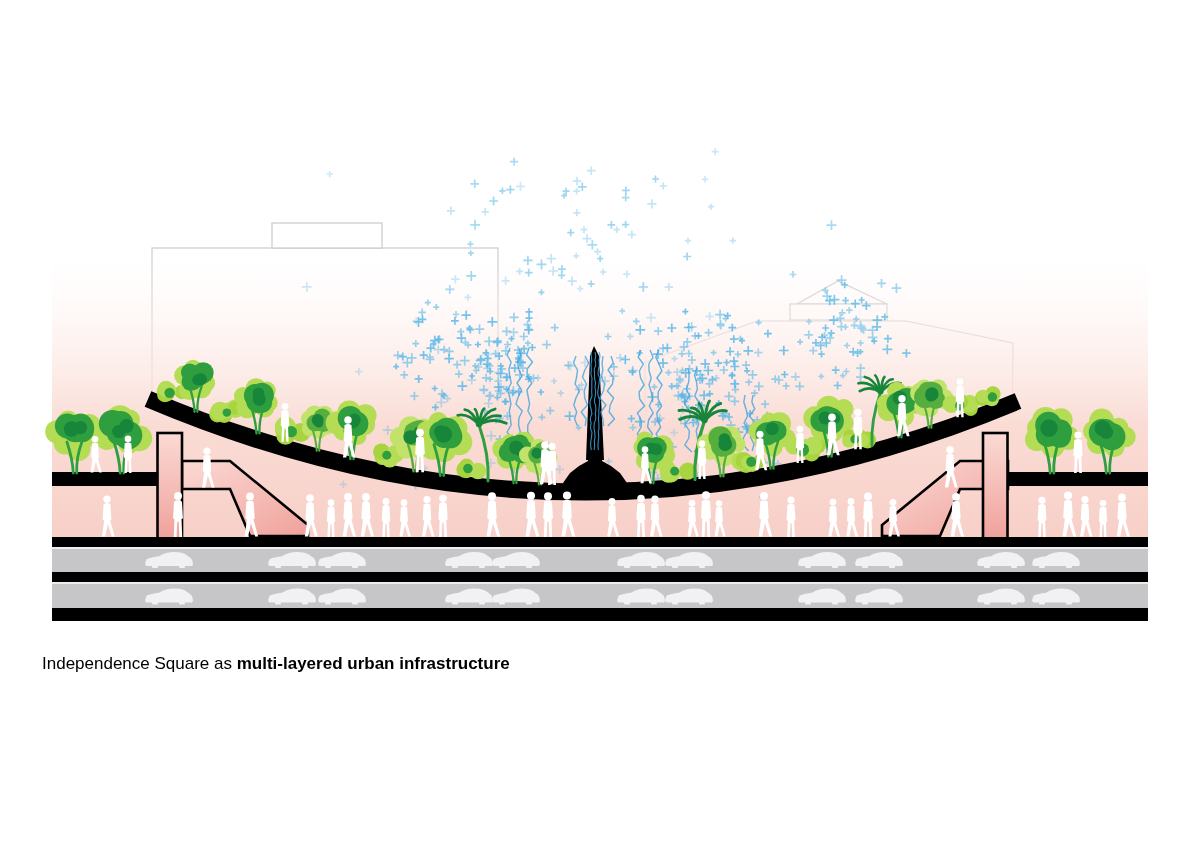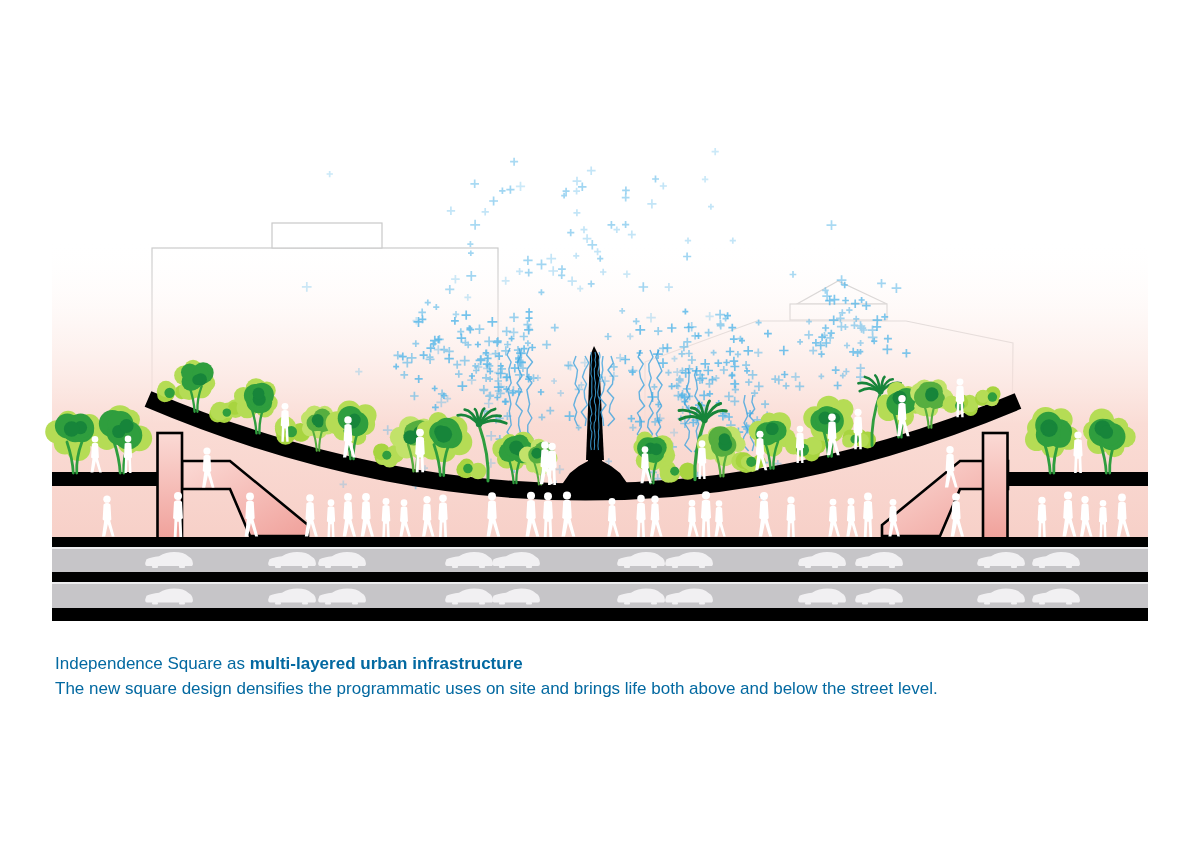--- a/index.html
+++ b/index.html
@@ -1,19 +1,19 @@
 <!DOCTYPE html>
 <html><head>
 <meta charset="utf-8">
 <style>
   html,body{margin:0;padding:0;background:#ffffff;}
   body{width:1200px;height:848px;position:relative;overflow:hidden;
        font-family:"Liberation Sans", sans-serif;}
   #figure-wrap{position:absolute;left:0;top:0;width:1200px;height:640px;}
-  #caption{position:absolute;left:55px;top:651px;width:1000px;color:#0369a1;}
+  #caption{position:absolute;left:42px;top:651px;width:1000px;color:#000000;}
   #caption .t1{font-size:17px;line-height:25px;font-weight:400;}
   #caption .t1 b{font-weight:700;}
   #caption .t2{font-size:17px;line-height:25px;font-weight:400;}
 </style>
 </head>
 <body>
 
 <div id="figure-wrap">
   <svg id="scene" width="1200" height="640" viewBox="0 0 1200 640">
       <defs>
@@ -766,14 +766,13 @@
           <use href="#car" x="855" y="587.5"></use>
           <use href="#car" x="977" y="587.5"></use>
           <use href="#car" x="1032" y="587.5"></use>
         </g>
       </g>
     </svg>
 </div>
 
 <div id="caption">
   <div class="t1"><span>Independence Square as </span><b>multi-layered urban infrastructure</b></div>
-  <div class="t2">The new square design densifies the programmatic uses on site and brings life both above and below the street level.</div>
 </div>
 
 </body></html>

